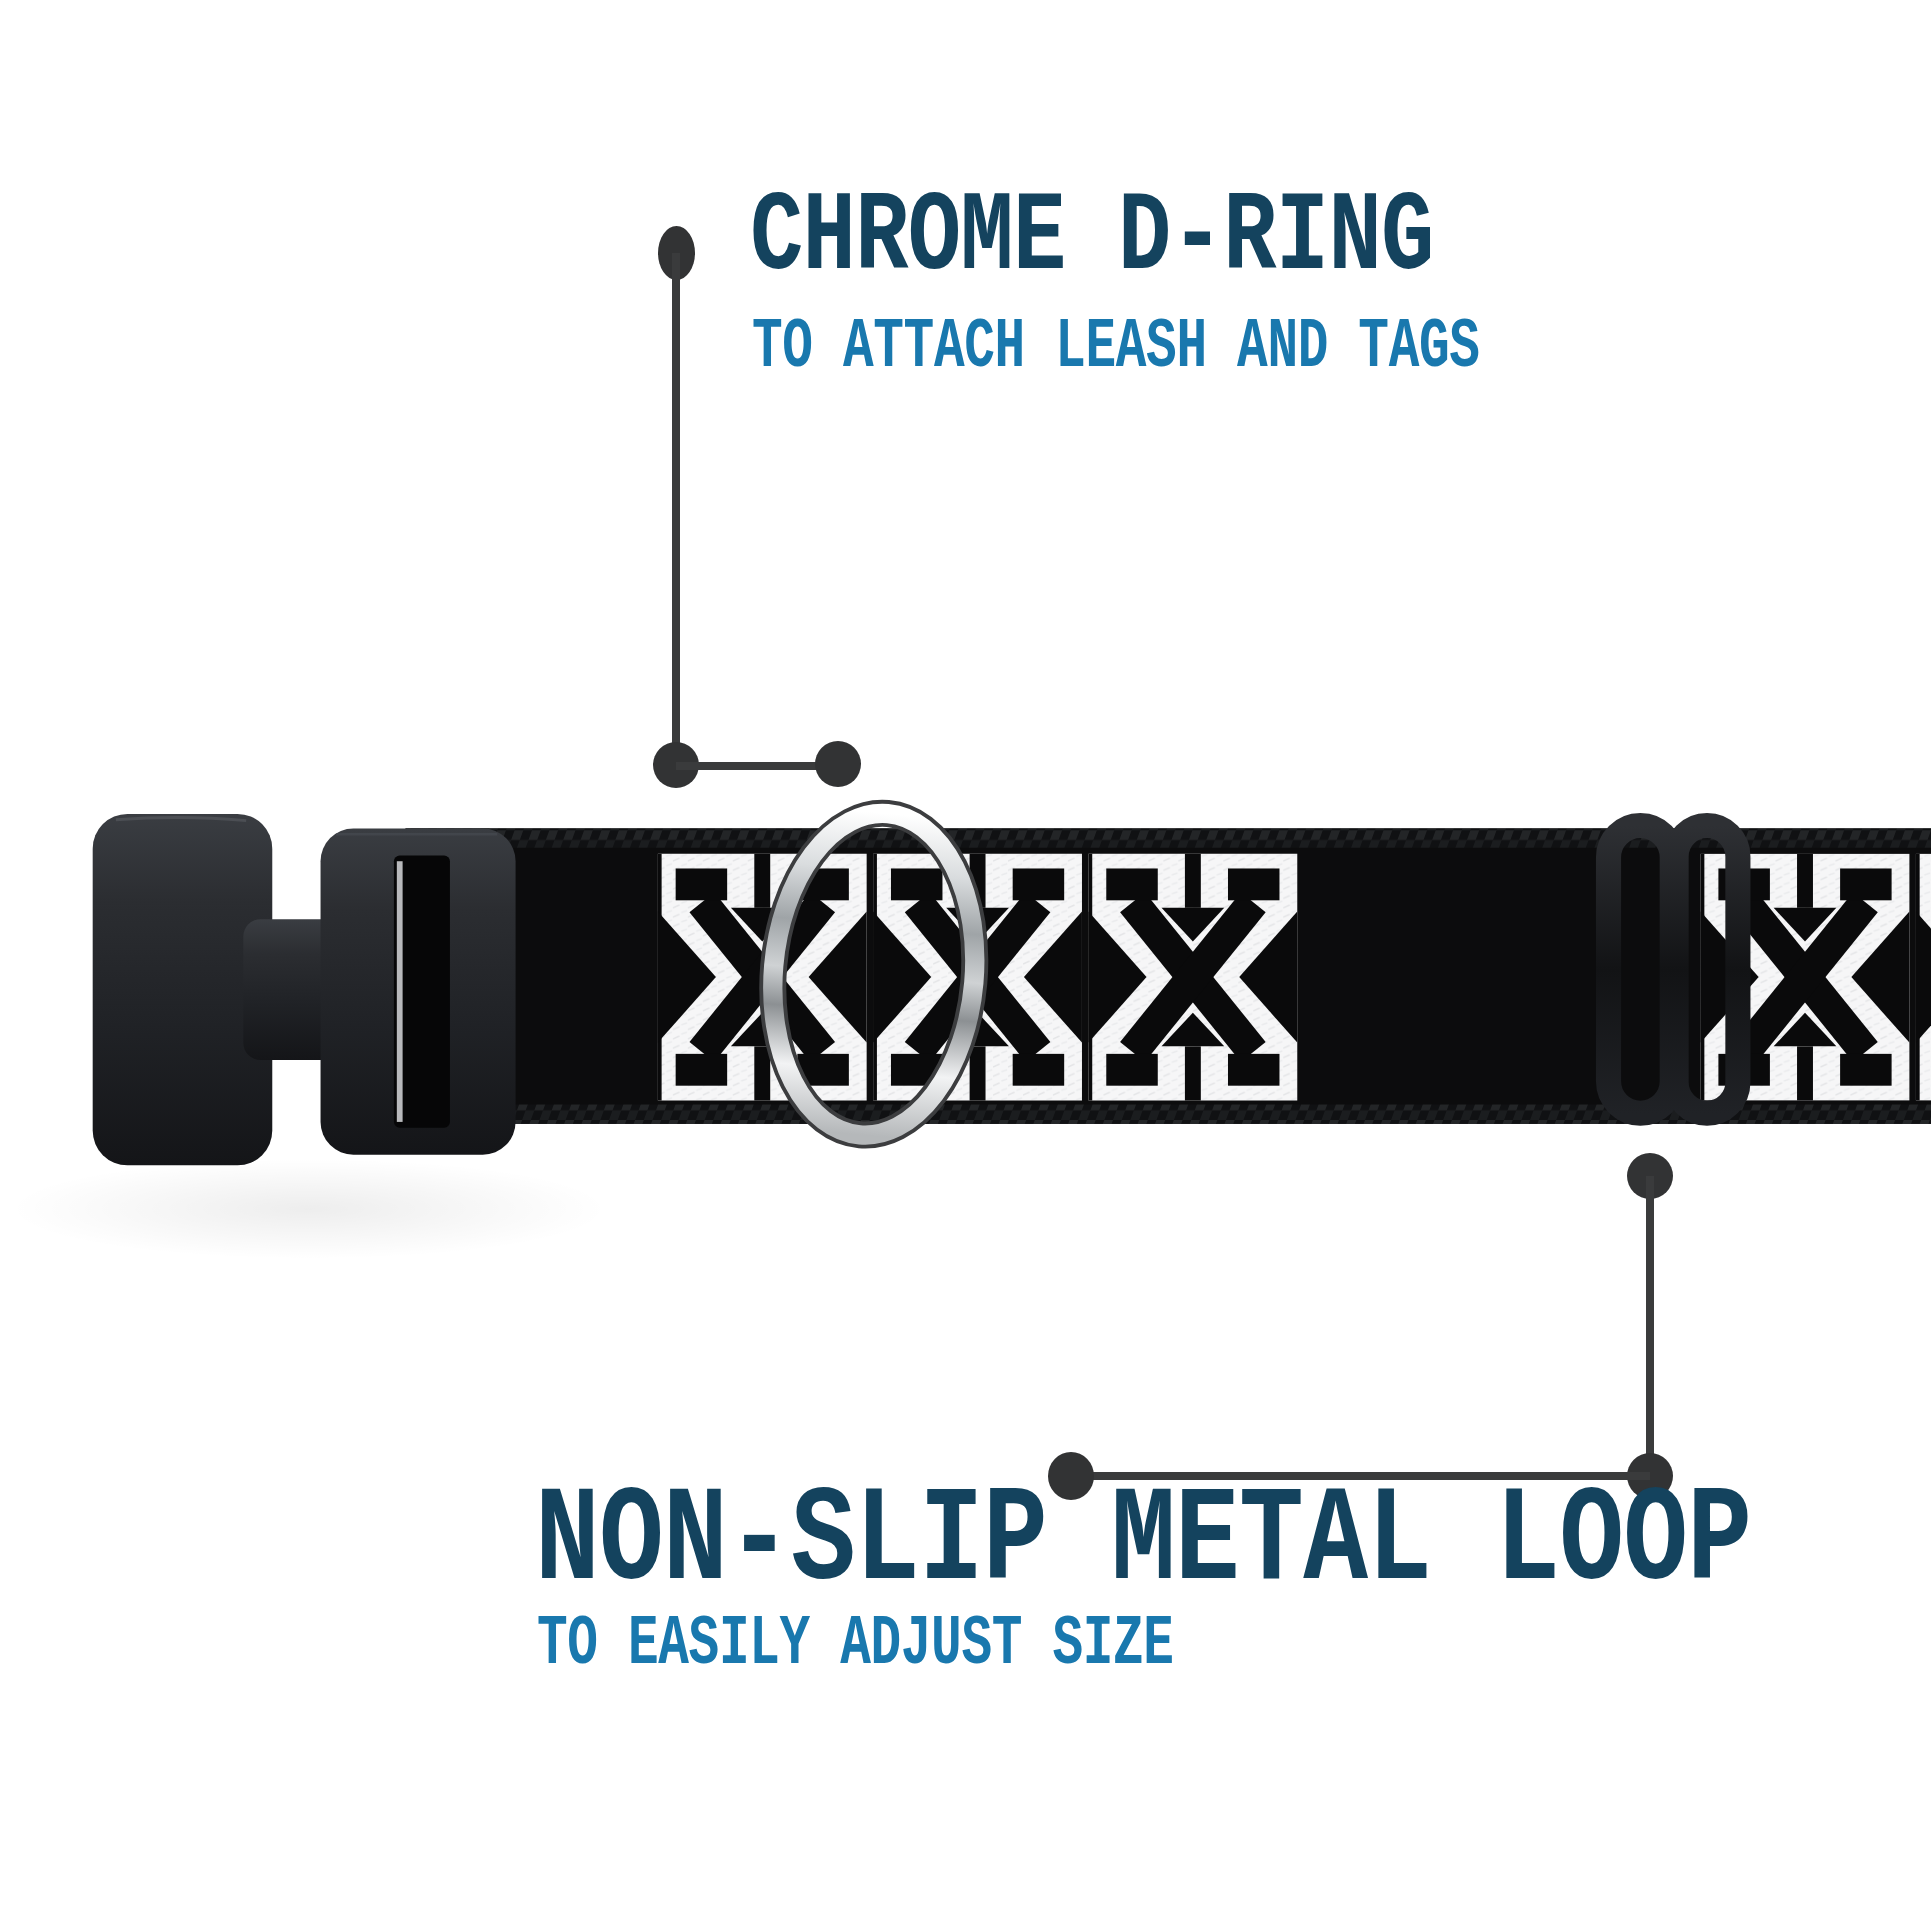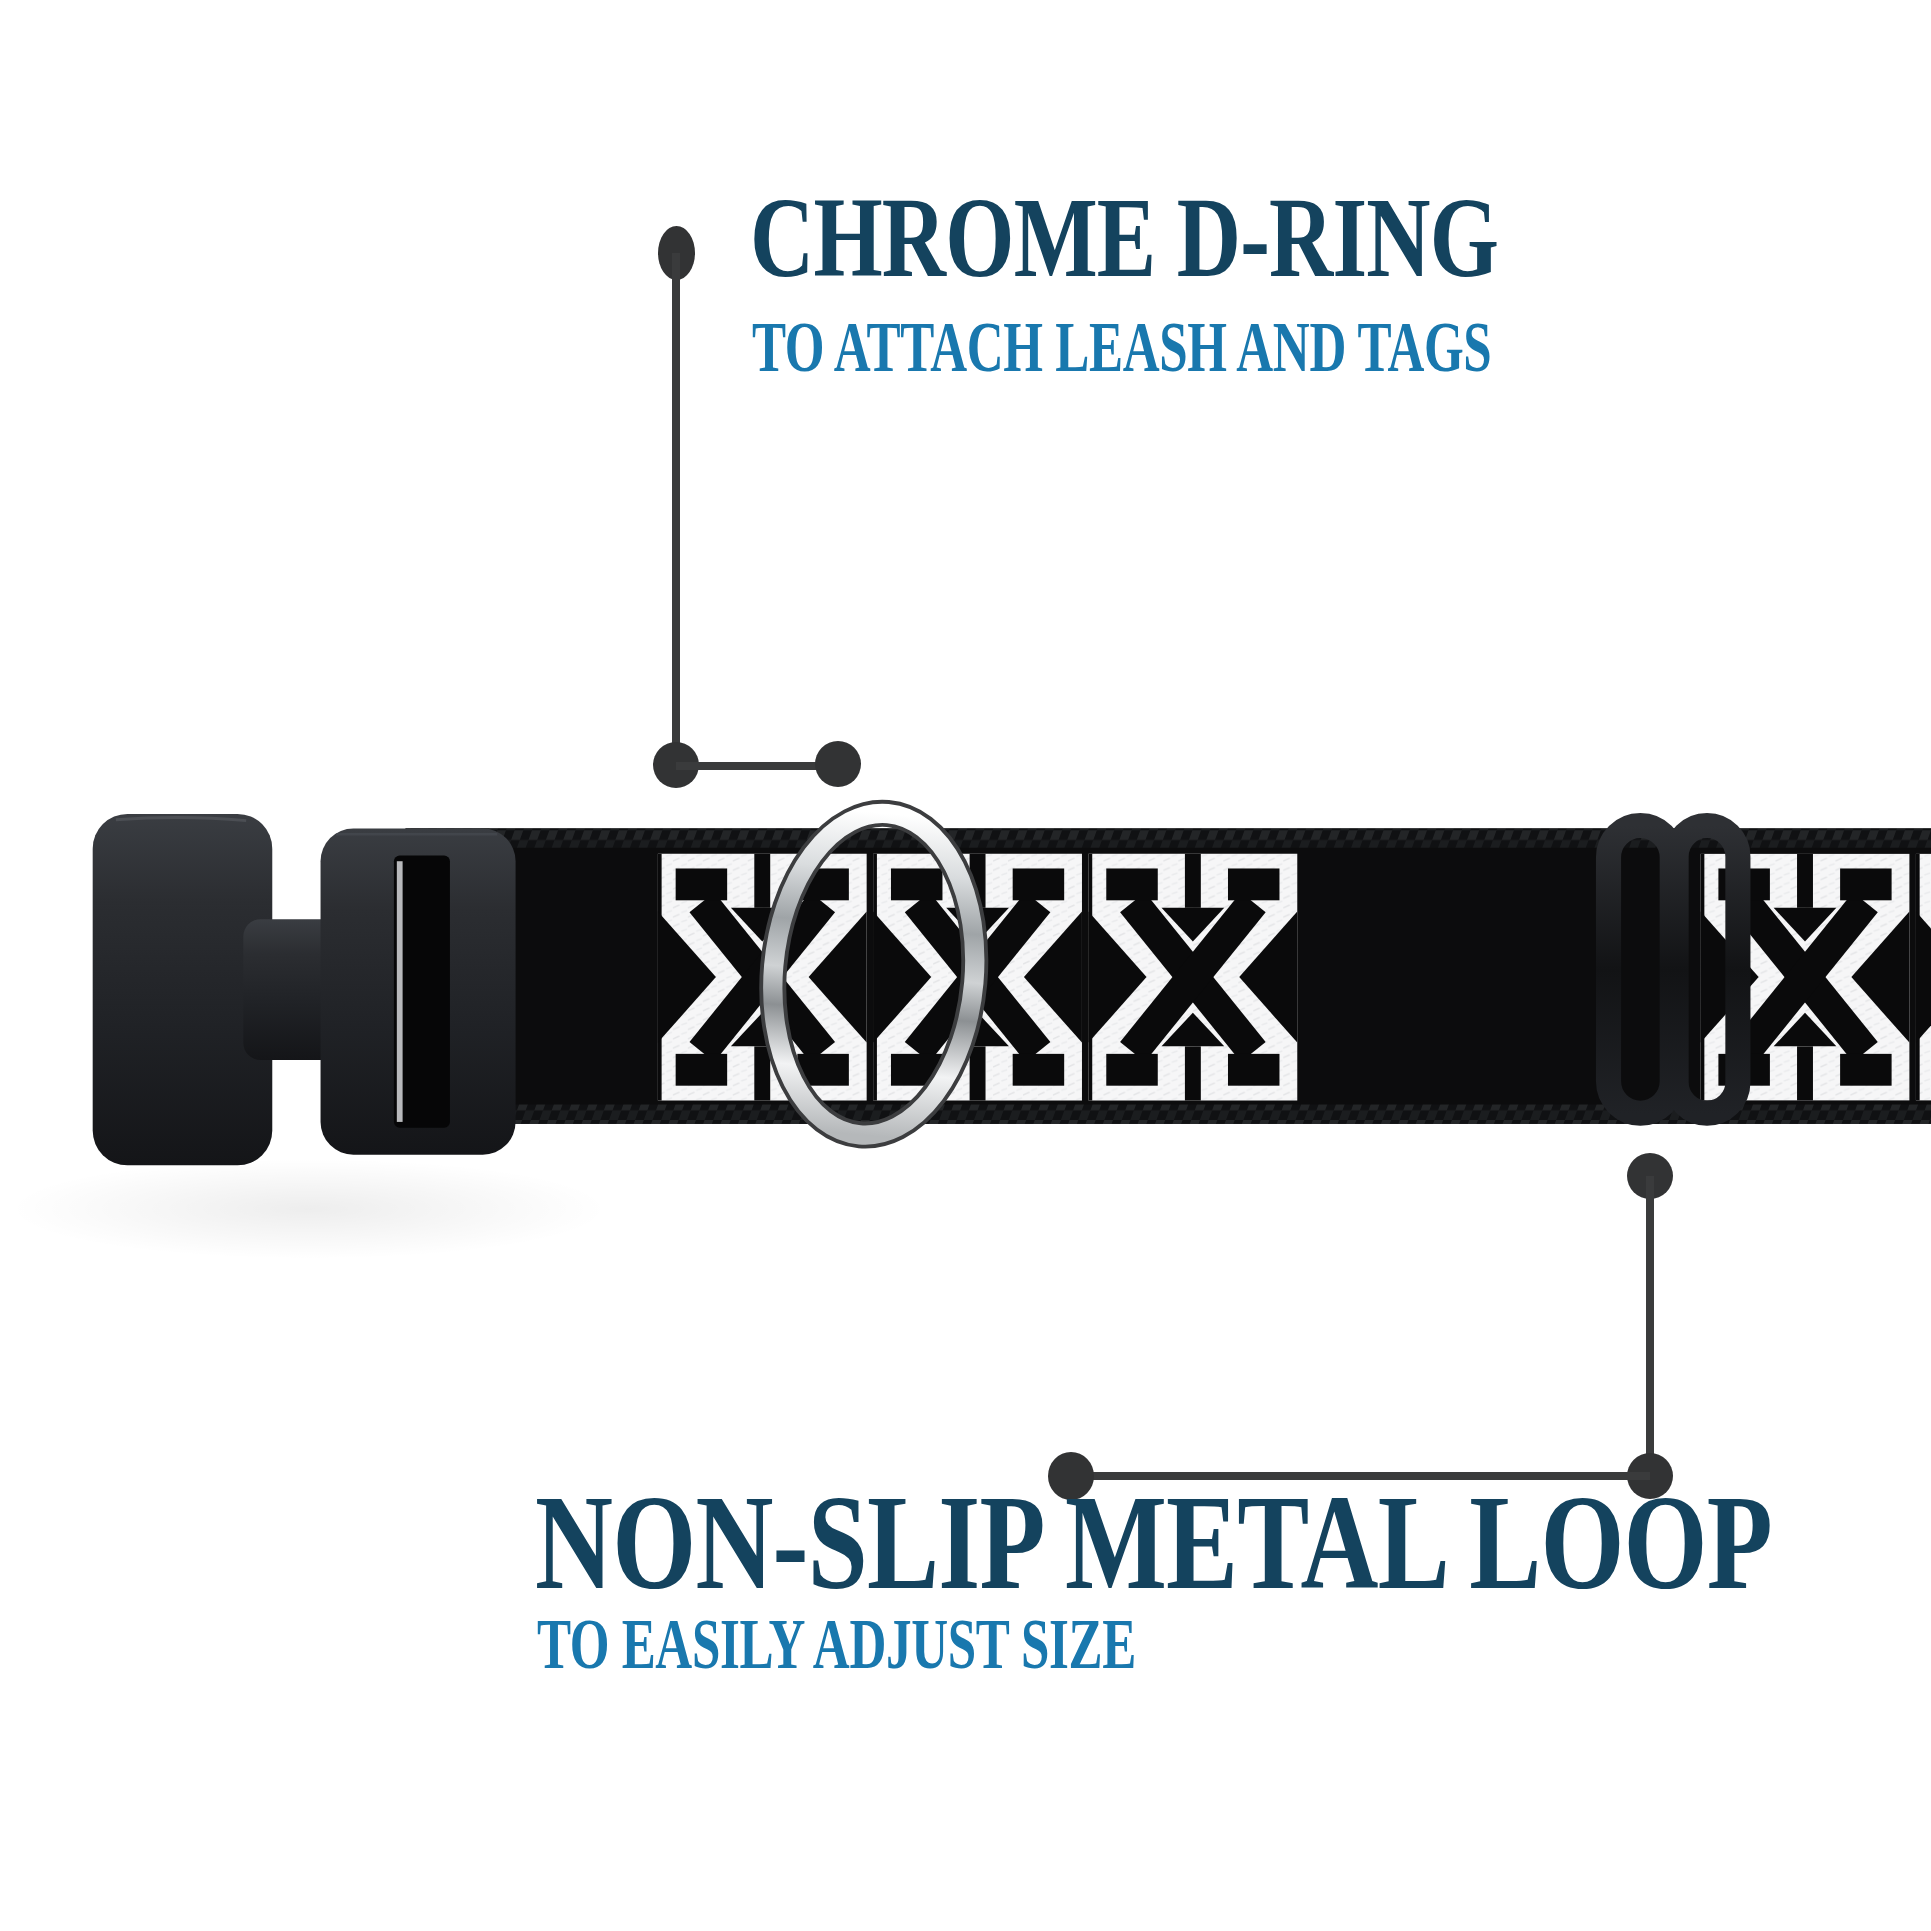--- a/index.html
+++ b/index.html
@@ -1,17 +1,17 @@
 <!DOCTYPE html>
 <html><head>
 <meta charset="utf-8">
 <style>
   html,body{margin:0;padding:0;background:#ffffff;}
   .stage{position:relative;width:1931px;height:1931px;background:#ffffff;overflow:hidden;
-         font-family:Liberation Serif, serif;}
+         font-family:Liberation Mono, monospace;}
   .collar-svg{position:absolute;left:0;top:0;width:1931px;height:1931px;}
   .dot{position:absolute;background:#323334;border-radius:50%;}
   .cline{position:absolute;background:#3a3b3c;}
   .ttl{position:absolute;font-weight:700;color:#14435e;line-height:1;white-space:nowrap;
        transform:scaleX(0.78);transform-origin:0 0;letter-spacing:-1px;}
   .sub{position:absolute;font-weight:700;color:#1978ae;line-height:1;white-space:nowrap;
        transform:scaleX(0.72);transform-origin:0 0;letter-spacing:-0.5px;}
 </style>
 </head>
 <body>

